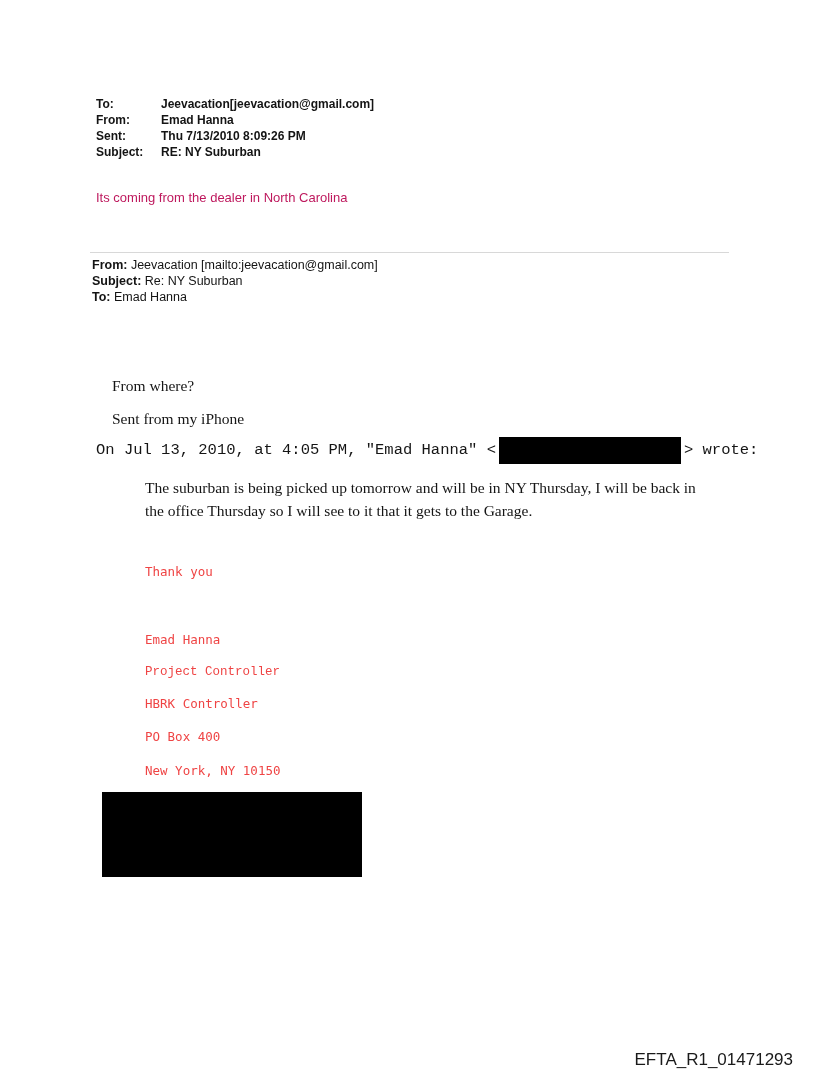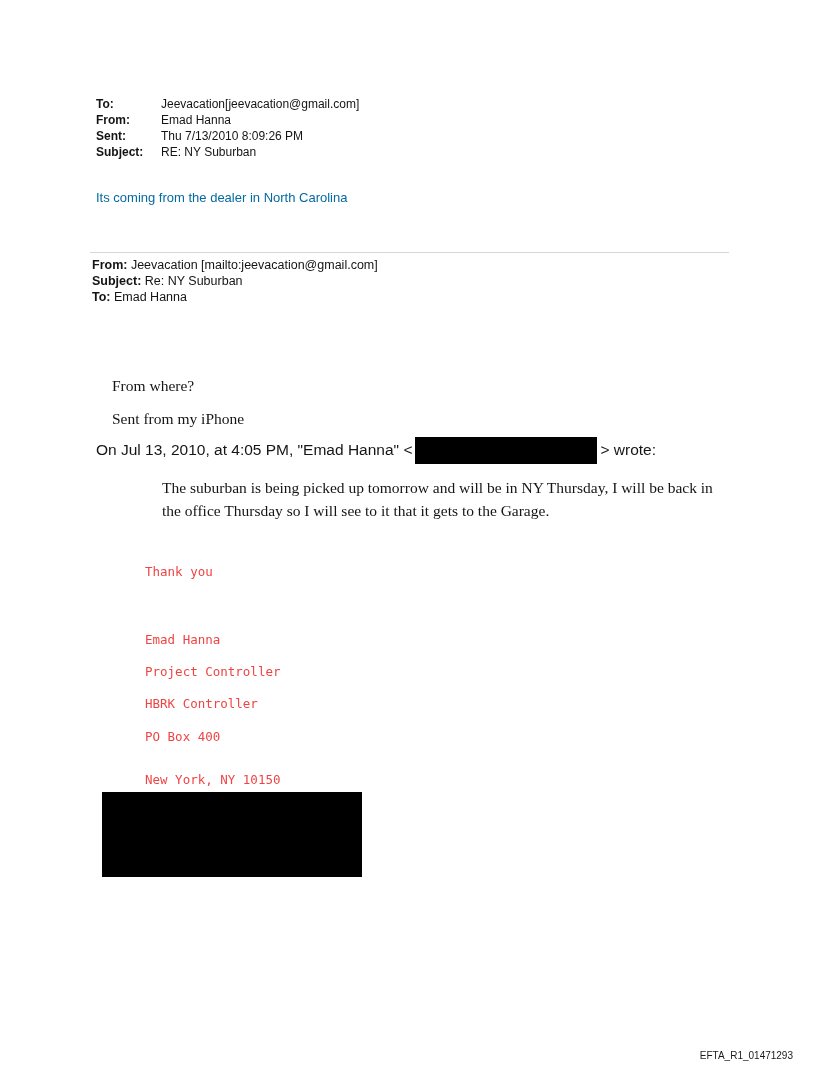--- a/index.html
+++ b/index.html
@@ -20,30 +20,30 @@
     position: absolute;
     left: 96px;
     top: 96px;
     display: grid;
     grid-template-columns: 65px auto;
     font-size: 12px;
     line-height: 16px;
     color: #141414;
   }
   .hdr1 .lbl { font-weight: bold; }
-  .hdr1 .val { white-space: nowrap; }
+  .hdr1 .val { white-space: nowrap; font-weight: bold; }
 
   
   .reply-body {
     position: absolute;
     left: 96px;
     top: 189px;
     font-size: 13px;
     line-height: 17px;
-    color: #0369a1;
+    color: #be185d;
     white-space: nowrap;
   }
 
   
   .divider {
     position: absolute;
     left: 90px;
     top: 252px;
     width: 639px;
     height: 1px;
@@ -75,36 +75,36 @@
   .q1 { top: 377px; }
   .q2 { top: 410px; }
 
   .attribution {
     position: absolute;
     left: 96px;
     top: 436px;
     height: 28px;
     display: flex;
     align-items: center;
-    font-family: Liberation Sans, sans-serif;
+    font-family: Liberation Mono, monospace;
     font-size: 15.5px;
     color: #151515;
     white-space: pre;
   }
   .redaction-inline {
     width: 182px;
     height: 27px;
     background: #000000;
     margin: 0 3px;
     flex: none;
   }
 
   .quoted-para {
     position: absolute;
-    left: 162px;
+    left: 145px;
     top: 477px;
     width: 565px;
     font-family: "Liberation Serif", serif;
     font-size: 15.5px;
     line-height: 22.5px;
     color: #151515;
   }
 
   
   .signature {
@@ -113,41 +113,41 @@
     top: 565px;
     width: 320px;
     height: 215px;
     font-family: "DejaVu Sans Mono", "Liberation Mono", monospace;
     font-size: 12.5px;
     color: #ef4444;
   }
   .sig-line { position: absolute; left: 0; white-space: nowrap; line-height: 14px; }
   .sig-line:nth-child(1) { top: 0; }
   .sig-line:nth-child(2) { top: 68px; }
-  .sig-line:nth-child(3) { top: 100px; }
+  .sig-line:nth-child(3) { top: 100px; font-family: Liberation Mono, monospace; }
   .sig-line:nth-child(4) { top: 132px; }
   .sig-line:nth-child(5) { top: 165px; }
-  .sig-line:nth-child(6) { top: 208px; }
+  .sig-line:nth-child(6) { top: 199px; }
 
   
   .redaction-large {
     position: absolute;
     left: 102px;
     top: 792px;
     width: 260px;
     height: 85px;
     background: #000000;
   }
 
   
   .bates {
     position: absolute;
     right: 23px;
     top: 1050px;
-    font-size: 10px;
+    font-size: 17px;
     color: #1a1a1a;
     white-space: nowrap;
   }
 </style>
 </head>
 <body>
 
 <div class="page">
 
   <div class="hdr1">

